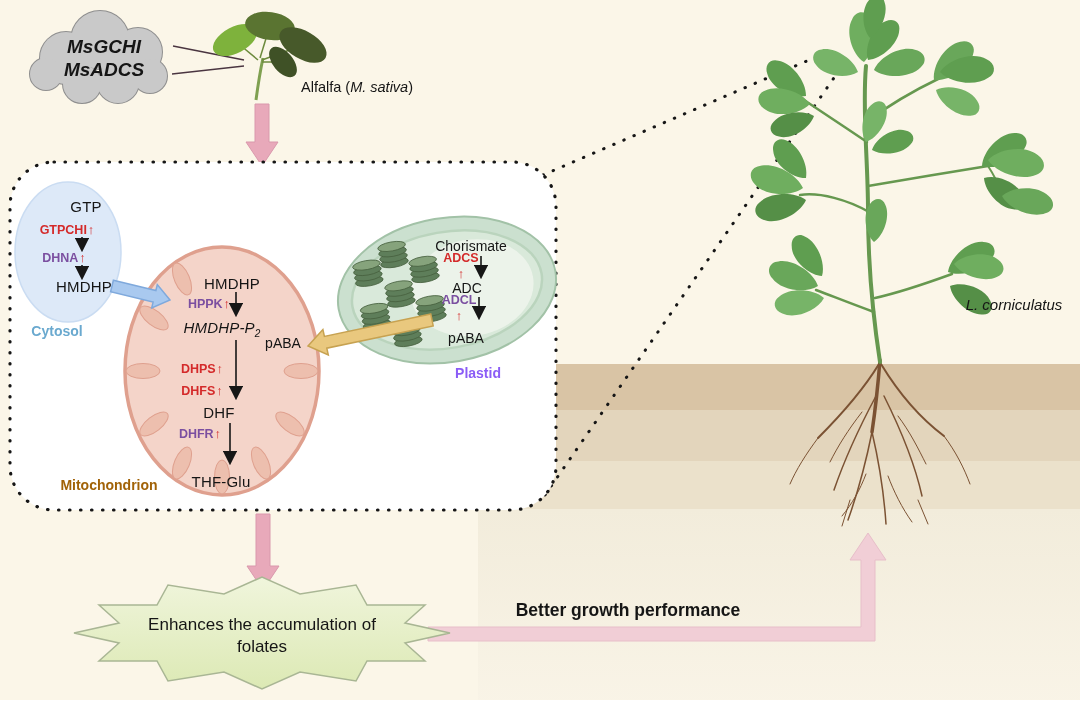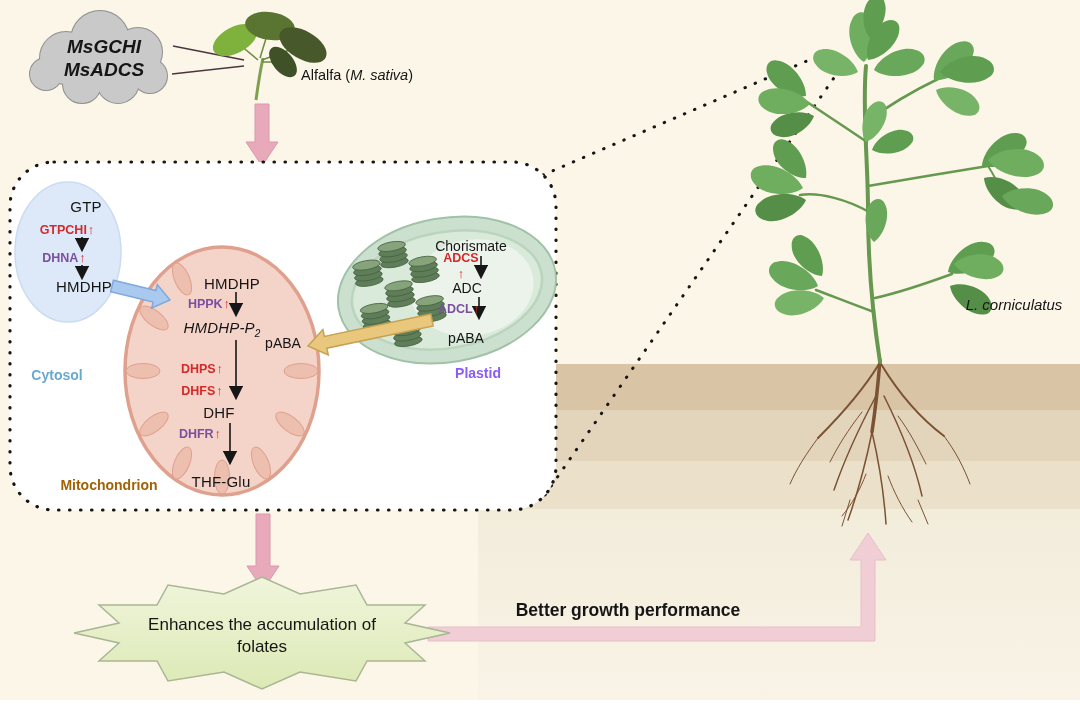--- a/index.html
+++ b/index.html
@@ -248,33 +248,33 @@
   </g>
 
   <polygon points="256,514 270,514 270,566 279,566 263,590 247,566 256,566" fill="#e8a9ba" stroke="#d998ac" stroke-width="1"></polygon>
 
   <polygon points="450,633 405,643 425,661 367,661 356,681 300,672 262,689 224,672 168,681 157,661 99,661 119,643 74,633 119,623 99,605 157,605 168,585 224,594 262,577 300,594 356,585 367,605 425,605 405,623" fill="url(#burst)" stroke="#a9b694" stroke-width="1.5"></polygon>
 </svg>
 
 <div class="txt gene" style="left:104px; top:47px;">MsGCHI</div>
 <div class="txt gene" style="left:104px; top:70px;text-align:right;">MsADCS</div>
 
-<div class="txt alfalfa" style="left:357px; top:75px;text-align:center;"><span>Alfalfa (</span><span class="italic">M. sativa</span><span>)</span></div>
+<div class="txt alfalfa" style="left:357px; top:87px;text-align:center;"><span>Alfalfa (</span><span class="italic">M. sativa</span><span>)</span></div>
 
 <div class="txt met" style="left:86px; top:206px;">GTP</div>
 <div class="txt enz red" style="left:67px; top:229px;">
       <span>GTPCHI</span>
       <span class="up">↑</span>
     </div>
 <div class="txt enz purple" style="left:64px; top:257px;">
       <span>DHNA</span>
       <span class="up">↑</span>
     </div>
 <div class="txt met" style="left:84px; top:286px;">HMDHP</div>
-<div class="txt compartment" style="left:57px; top:331px; color:#6aa9cf;margin-top:44px;">Cytosol</div>
+<div class="txt compartment" style="left:57px; top:331px; color:#6aa9cf;">Cytosol</div>
 
 <div class="txt met" style="left:232px; top:283px;">HMDHP</div>
 <div class="txt enz purple" style="left:209px; top:303px;">
       <span>HPPK</span>
       <span class="up">↑</span>
     </div>
 <div class="txt met" style="left:222px; top:329px;font-style:italic;"><span>HMDHP-P</span><sub>2</sub></div>
 <div class="txt met-sm" style="left:283px; top:343px;">pABA</div>
 <div class="txt enz red" style="left:202px; top:368px;">
       <span>DHPS</span>
@@ -291,21 +291,21 @@
     </div>
 <div class="txt met" style="left:221px; top:481px;">THF-Glu</div>
 <div class="txt compartment" style="left:109px; top:485px; color:#a16207;">Mitochondrion</div>
 
 <div class="txt met-sm" style="left:471px; top:246px;">Chorismate</div>
 <div class="txt enz red" style="left:461px; top:266px;flex-direction:column;">
       <span>ADCS</span>
       <span class="up">↑</span>
     </div>
 <div class="txt met-sm" style="left:467px; top:288px;">ADC</div>
-<div class="txt enz purple" style="left:459px; top:308px;">
+<div class="txt enz purple" style="left:459px; top:308px;flex-direction:column;">
       <span>ADCL</span>
       <span class="up">↑</span>
     </div>
 <div class="txt met-sm" style="left:466px; top:338px;">pABA</div>
 <div class="txt compartment" style="left:478px; top:373px; color:#8b5cf6;">Plastid</div>
 
 <div class="txt species" style="left:1014px; top:304px;">L. corniculatus</div>
 
 <div class="txt growth" style="left:628px; top:610px;">Better growth performance</div>
 <div class="txt burst-text" style="left:262px; top:636px;">Enhances the accumulation of folates</div>

